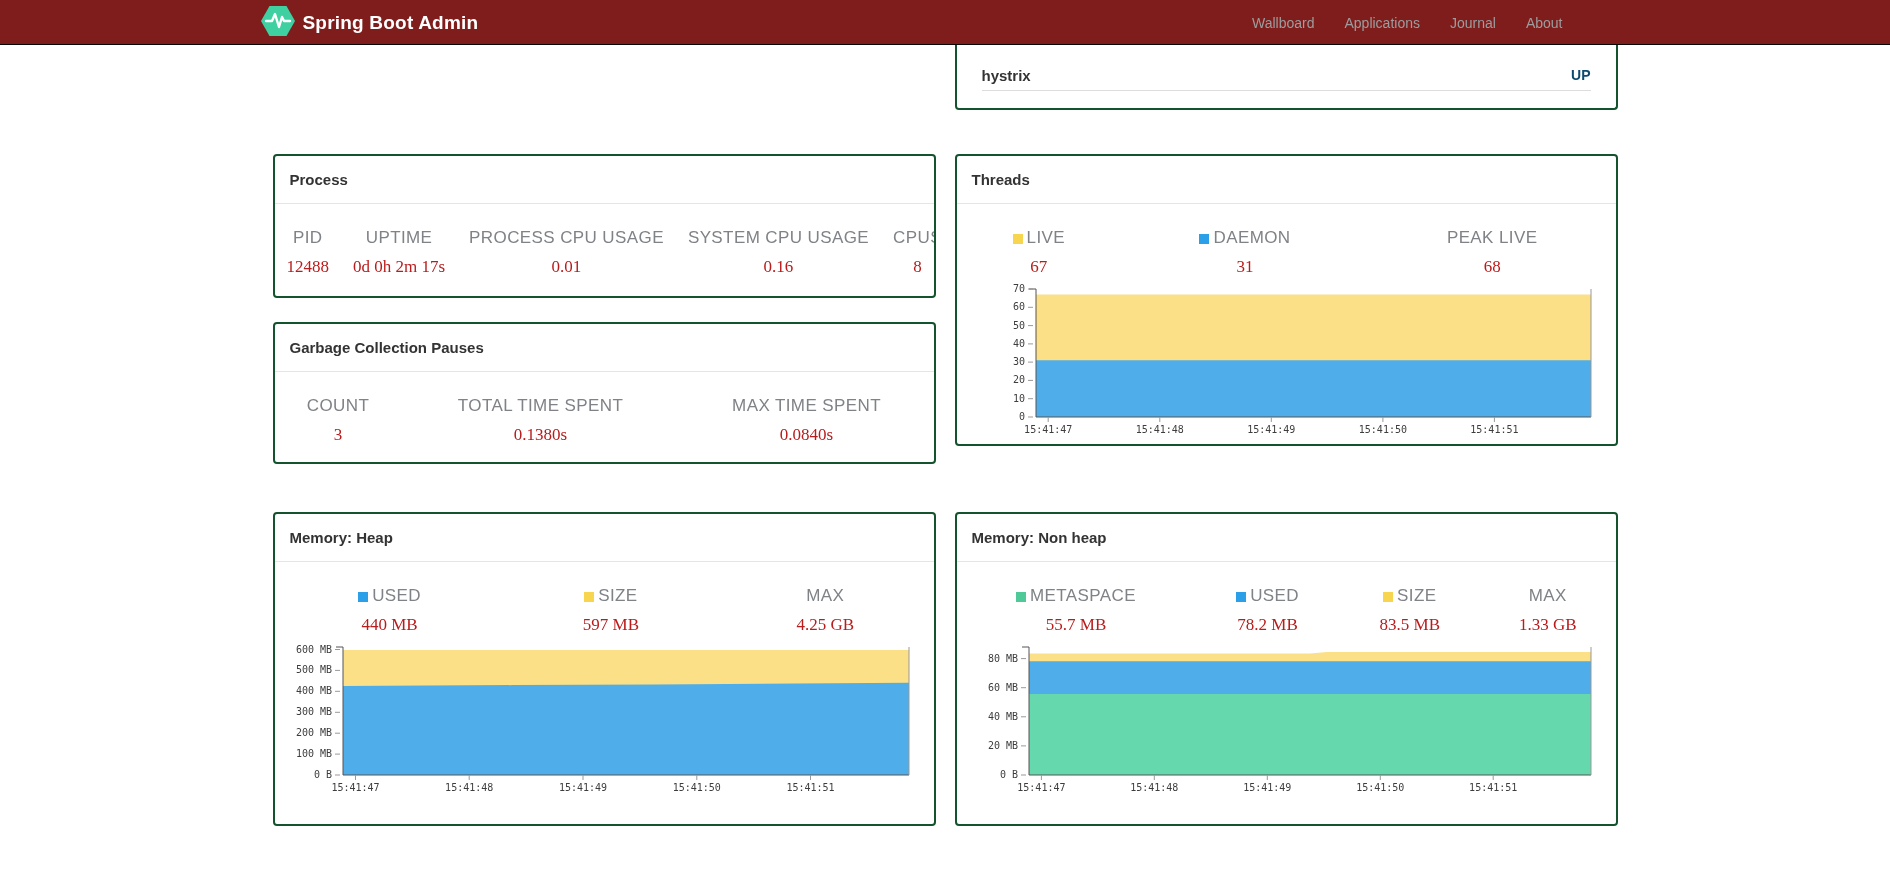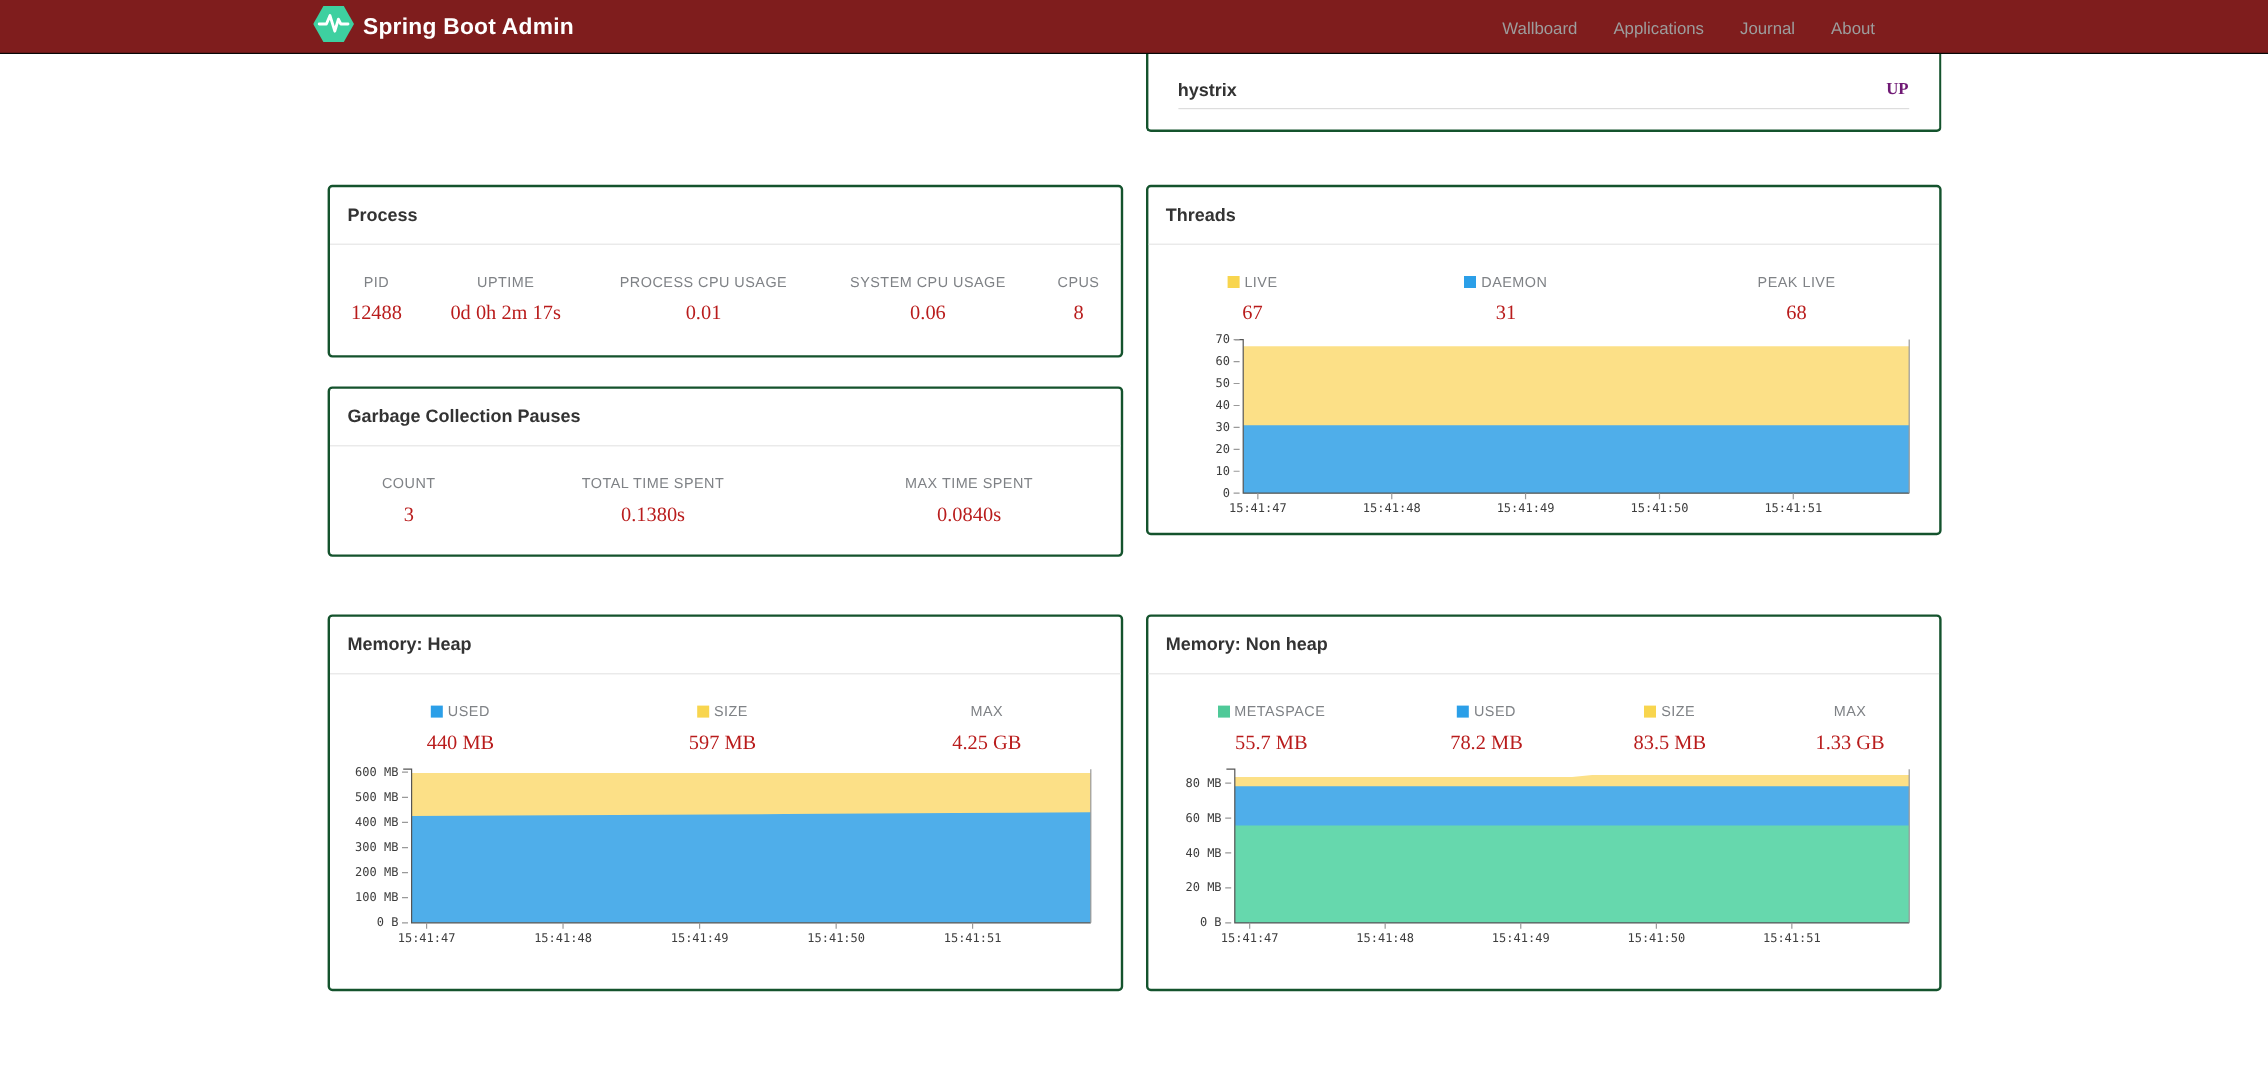--- a/index.html
+++ b/index.html
@@ -27,21 +27,21 @@
 
   
   .panel-cutoff { height:65px; border-top:none; border-radius:0 0 4px 4px; padding:15px 25px; }
   .status-row { display:flex; justify-content:space-between; align-items:center; height:31px; border-bottom:1px solid #ddd; }
   .app-name { font-size:15px; font-weight:bold; color:#333; }
   .status-up { font-size:14px; font-weight:bold; }
 
   
   .metric-table { display:table; width:100%; table-layout:auto; margin-top:24px; }
   .metric-table > div { display:table-cell; text-align:center; padding:0 12px; vertical-align:top; }
-  .metric-label { font-size:12px; color:#7f8286; letter-spacing:.4px; white-space:nowrap; }
+  .metric-label { font-size:17px; color:#7f8286; letter-spacing:.4px; white-space:nowrap; }
   .metric-value { font-size:17px; color:#b91c1c; margin-top:9px; white-space:nowrap;font-family:Liberation Serif, serif; }
   .sq { display:inline-block; width:10px; height:10px; margin-right:4px; vertical-align:-1px; }
 
   
   .chart-wrap { padding:6px 15px 0; }
   svg text.tick { font-family:"DejaVu Sans Mono", monospace; font-size:10px; fill:#3d3d3d; }
 </style>
 </head>
 <body>
 
@@ -75,21 +75,21 @@
 </div>
 
 <div class="content">
 
   <div class="row">
     <div class="col"></div>
     <div class="col">
       <div class="panel panel-cutoff">
         <div class="status-row">
           <span class="app-name">hystrix</span>
-          <span class="status-up" id="status-up" style="color: #701a75; font-family: Liberation Serif, serif;">UP</span>
+          <span class="status-up" id="status-up" style="color: #0c4a6e;">UP</span>
         </div>
       </div>
     </div>
   </div>
 
   <div class="row mt44">
     <div class="col">
       <div class="panel h144">
         <div class="panel-heading">
           <span class="panel-title">Process</span>
@@ -103,21 +103,21 @@
             <div>
             <div class="metric-label">UPTIME</div>
             <div class="metric-value">0d 0h 2m 17s</div>
           </div>
             <div>
             <div class="metric-label">PROCESS CPU USAGE</div>
             <div class="metric-value">0.01</div>
           </div>
             <div>
             <div class="metric-label">SYSTEM CPU USAGE</div>
-            <div class="metric-value">0.06</div>
+            <div class="metric-value">0.16</div>
           </div>
             <div>
             <div class="metric-label">CPUS</div>
             <div class="metric-value">8</div>
           </div>
           </div>
       </div>
 
       <div class="panel h142" style="margin-top:24px;">
         <div class="panel-heading">

